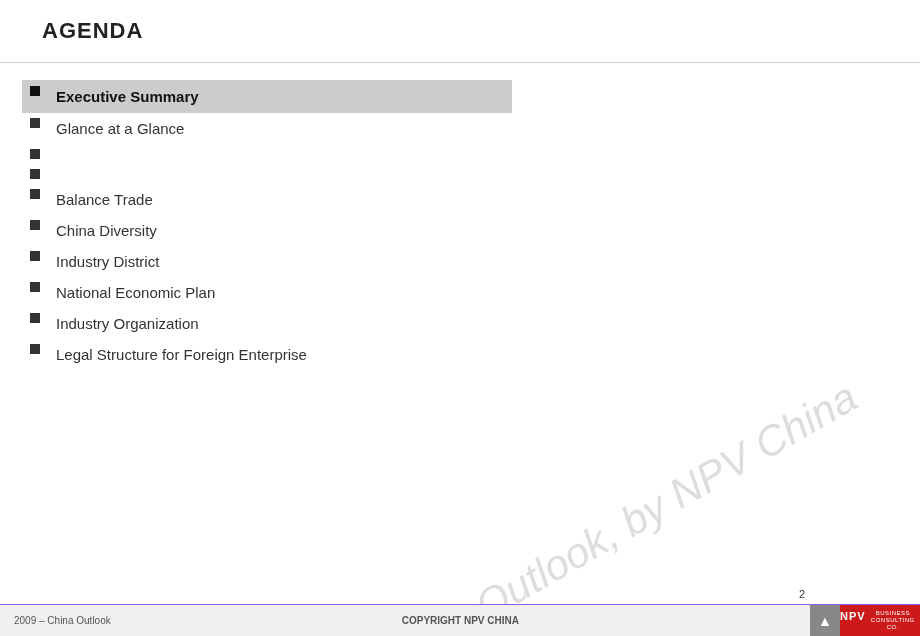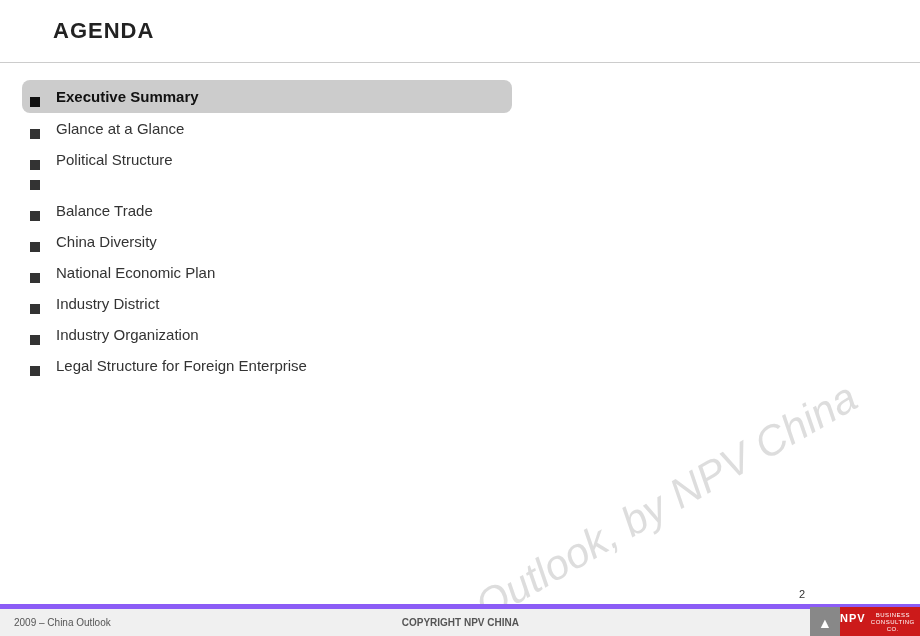--- a/index.html
+++ b/index.html
@@ -17,21 +17,21 @@
       width: 920px;
       height: 636px;
       background: #ffffff;
       position: relative;
     }
 
     
     .title {
       position: absolute;
       top: 18px;
-      left: 53px;
+      left: 42px;
       font-size: 22px;
       font-weight: 900;
       color: #222222;
       letter-spacing: 1px;
     }
 
     
     .title-line {
       position: absolute;
       top: 62px;
@@ -44,26 +44,25 @@
     
     .agenda-list {
       position: absolute;
       top: 80px;
       left: 30px;
       list-style: none;
     }
 
     .agenda-list li {
       display: flex;
-      align-items: flex-end;
+      align-items: flex-start;
       padding: 5px 0;
       font-size: 15px;
       color: #333333;
       line-height: 1.4;
-      border-radius: 8px;
     }
 
     .agenda-list li.highlight {
       background: #cccccc;
       padding: 6px 14px 6px 8px;
       font-weight: 700;
       color: #111111;
       margin-left: -8px;
       width: 490px;
     }
@@ -106,21 +105,21 @@
     }
 
     
     .footer {
       position: absolute;
       bottom: 0;
       left: 0;
       width: 920px;
       height: 32px;
       background: #f0f0f0;
-      border-top: 5px solid #8b5cf6;
+      border-top: 1px solid #8b5cf6;
       display: flex;
       align-items: center;
       justify-content: space-between;
     }
 
     .footer-left {
       font-size: 10px;
       color: #555555;
       margin-left: 14px;
     }
@@ -200,40 +199,39 @@
   <li class="highlight">
         <span class="bullet"></span>
         <span class="item-text">Executive Summary</span>
       </li>
       <li>
         <span class="bullet"></span>
         <span class="item-text">Glance at a Glance</span>
       </li>
       <li>
         <span class="bullet"></span>
-        <span class="item-text">Political Structure</span>
       </li>
       <li>
         <span class="bullet"></span>
       </li>
       <li>
         <span class="bullet"></span>
         <span class="item-text">Balance Trade</span>
       </li>
       <li>
         <span class="bullet"></span>
         <span class="item-text">China Diversity</span>
       </li>
       <li>
         <span class="bullet"></span>
+        <span class="item-text">Industry District</span>
+      </li>
+      <li>
+        <span class="bullet"></span>
         <span class="item-text">National Economic Plan</span>
-      </li>
-      <li>
-        <span class="bullet"></span>
-        <span class="item-text">Industry District</span>
       </li>
       <li>
         <span class="bullet"></span>
         <span class="item-text">Industry Organization</span>
       </li>
       <li>
         <span class="bullet"></span>
         <span class="item-text">Legal Structure for Foreign Enterprise</span>
       </li>
     </ul>

